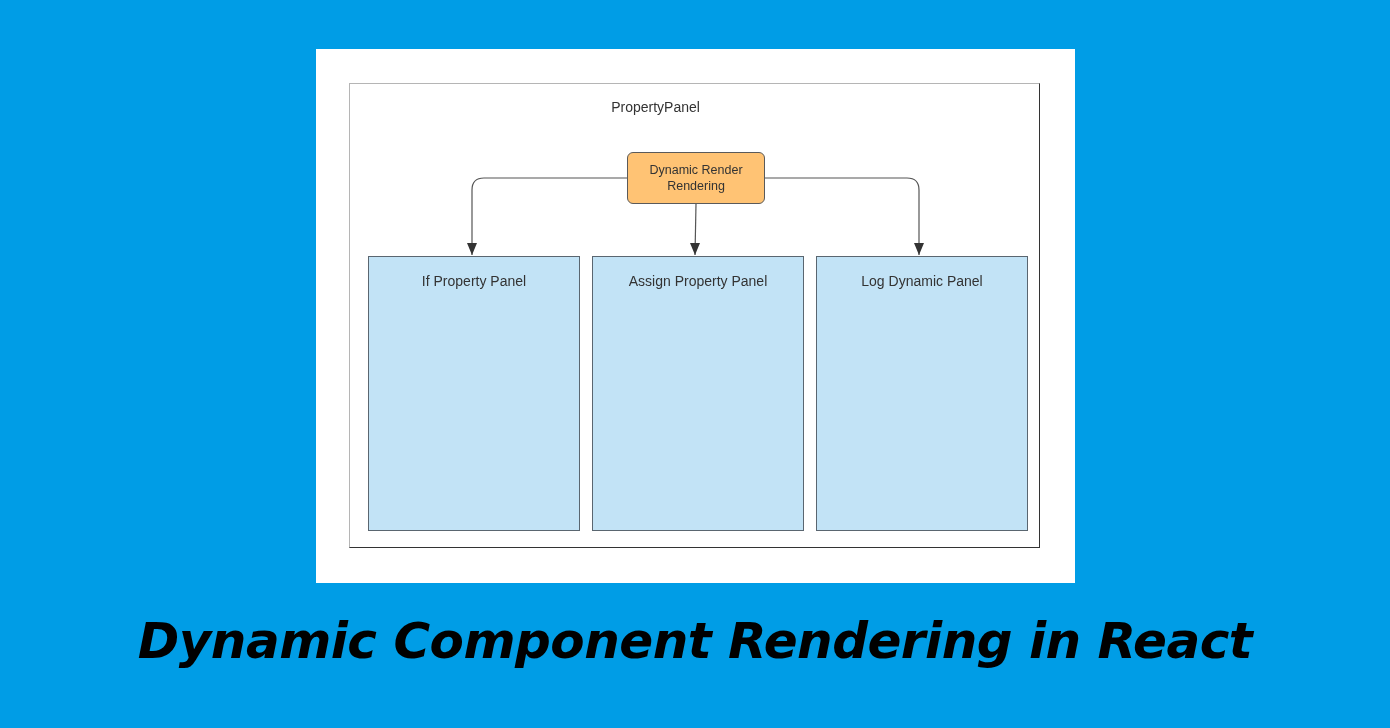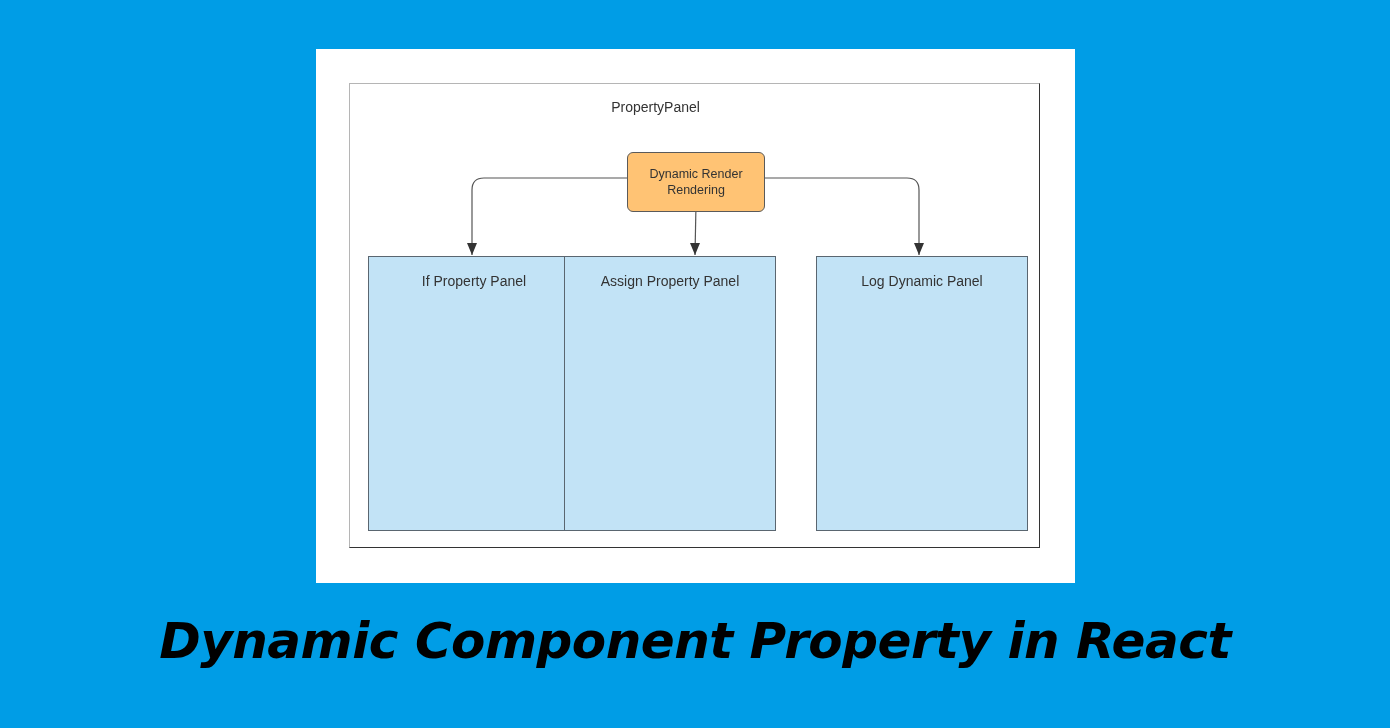--- a/index.html
+++ b/index.html
@@ -20,21 +20,21 @@
       border: 1px solid #333;
       border-top-color: #b5b5b5; border-left-color: #b5b5b5;
       box-sizing: border-box;
     }
     .frame-title {
       position: absolute; left: 349px; top: 99px; width: 613px;
       text-align: center; font-size: 14px; color: #333;
     }
     .render-box {
       position: absolute; left: 627px; top: 152px;
-      width: 138px; height: 60px;
+      width: 138px; height: 52px;
       background: #ffc374; border: 1px solid #5a5a5a;
       border-radius: 6px; box-sizing: border-box;
       display: flex; align-items: center; justify-content: center;
       text-align: center; font-size: 12.5px; color: #333; line-height: 16px;
     }
     .panel {
       position: absolute; top: 256px; width: 212px; height: 275px;
       background: #c2e3f6; border: 1px solid #5a6670; box-sizing: border-box;
     }
     .panel-label {
@@ -74,20 +74,20 @@
 <div class="render-box">
   <div>
     <div>Dynamic Render</div>
     <div>Rendering</div>
   </div>
 </div>
 
 <div class="panel" style="left:368px;">
   <div class="panel-label">If Property Panel</div>
 </div>
-<div class="panel" style="left:564px;padding-left:29px;">
+<div class="panel" style="left:592px;padding-left:29px;">
   <div class="panel-label">Assign Property Panel</div>
 </div>
 <div class="panel" style="left:816px;">
   <div class="panel-label">Log Dynamic Panel</div>
 </div>
 
-<div class="caption">Dynamic Component Property in React</div>
+<div class="caption">Dynamic Component Rendering in React</div>
 
 </body></html>

